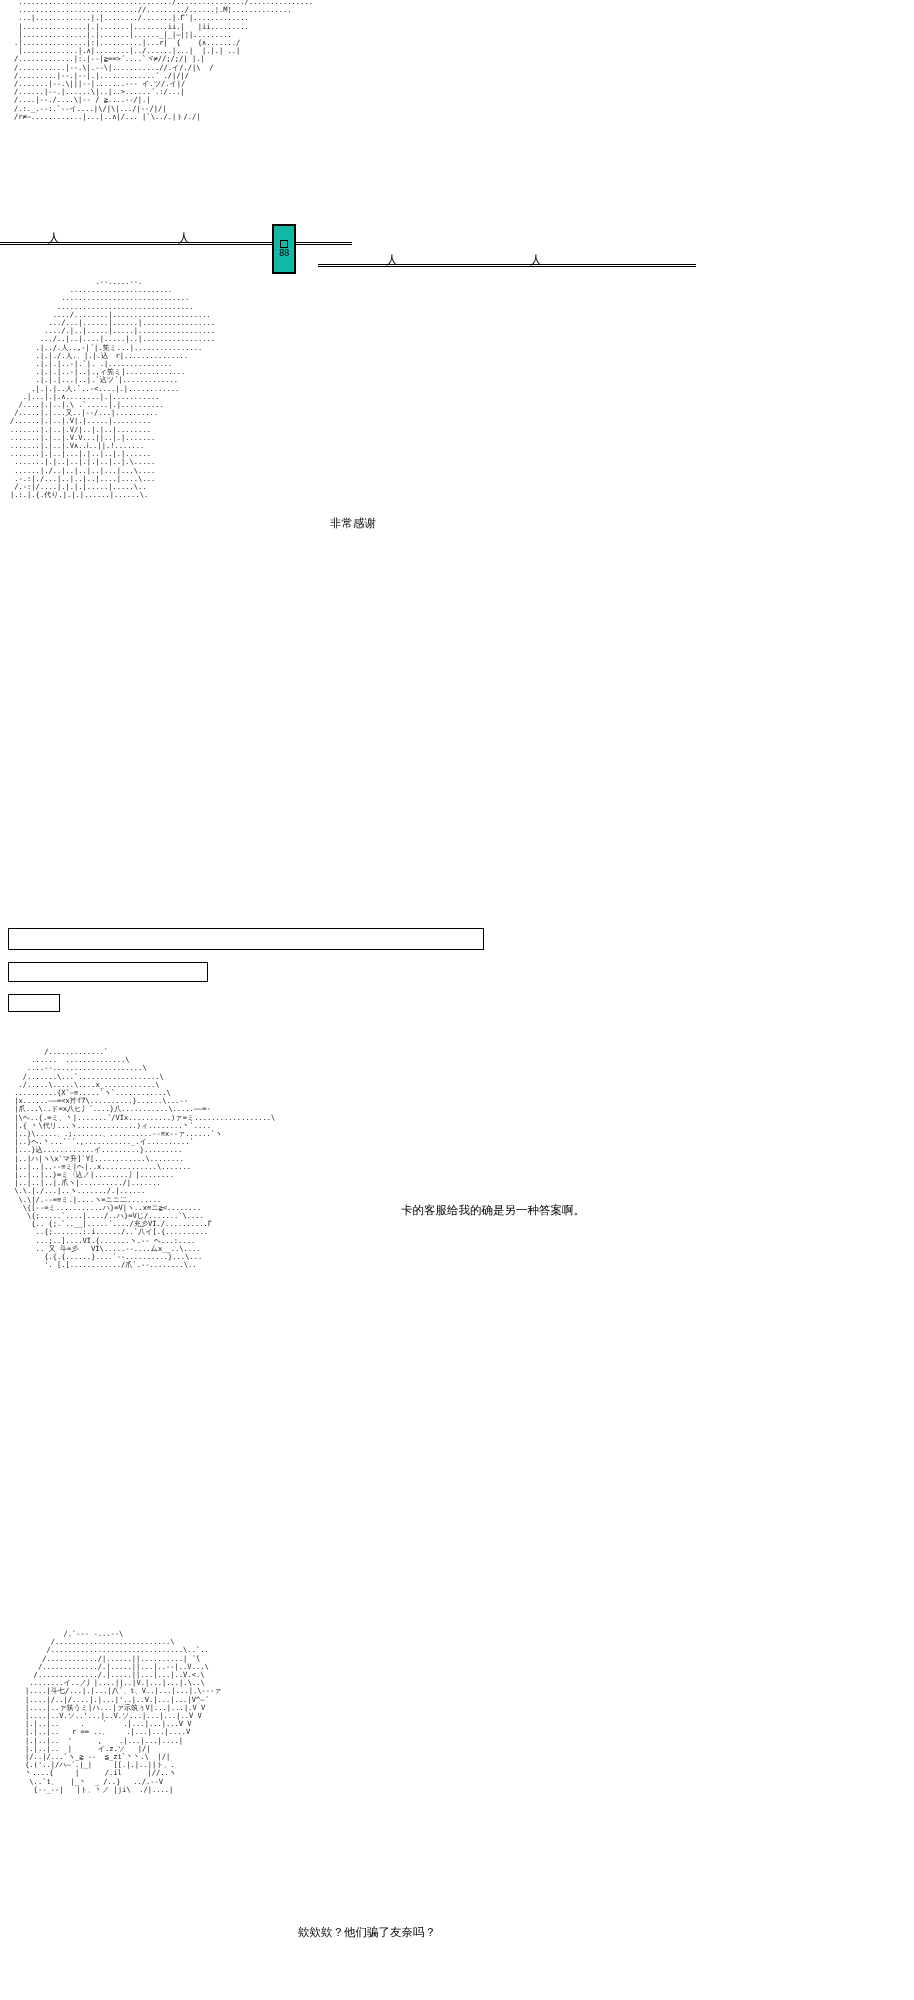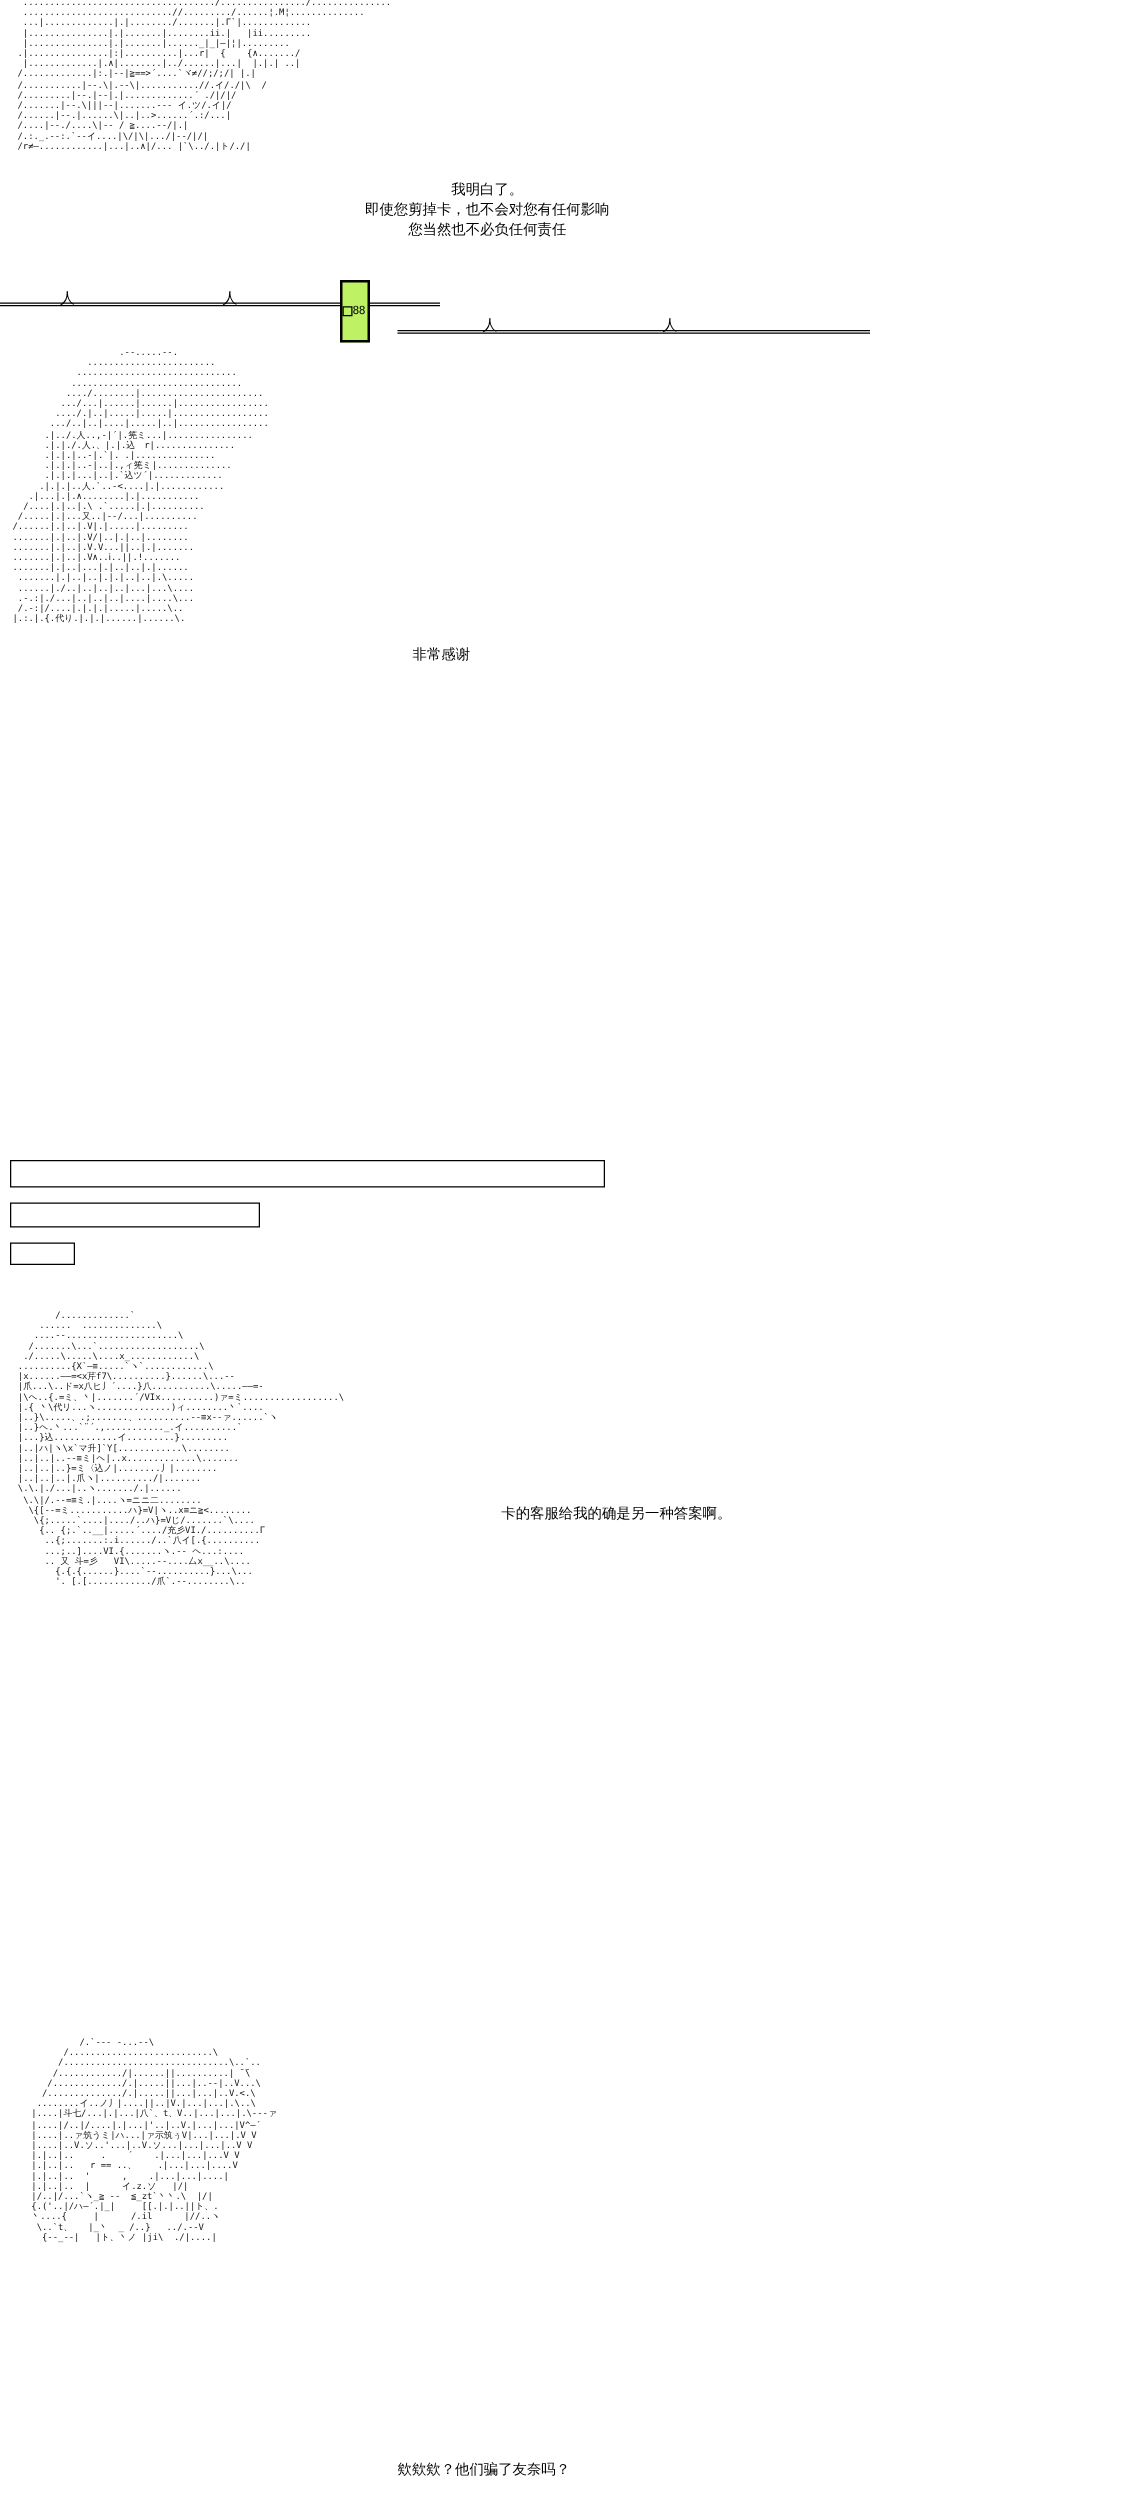--- a/index.html
+++ b/index.html
@@ -91,25 +91,25 @@
     position: absolute;
     left: 272px;
     top: 0px;
     width: 24px;
     height: 50px;
     border-left: 2px solid #000;
     border-right: 2px solid #000;
     border-top: 2px solid #000;
     border-bottom: 2px solid #000;
     box-sizing: border-box;
-    background: #bef264;
+    background: #14b8a6;
     display: flex;
-    flex-direction: row;
+    flex-direction: column;
     align-items: center;
-    justify-content: flex-start;
+    justify-content: center;
     font-family: "DejaVu Sans Mono", "Liberation Mono", monospace;
     font-size: 9px;
     line-height: 10px;
   }
   .divider .badge .glyph-sq {
     display: block;
     width: 8px;
     height: 8px;
     border: 1px solid #000;
     box-sizing: border-box;
@@ -142,23 +142,20 @@
  |.............|.∧|........|../......|...|  |.|.| ..|
 /.............|:.|--|≧==&gt;´....`ヾ≠//;/;/| |.|
 /...........|--.\|.--\|...........//.イ/./|\  /
 /.........|--.|--|.|.............´ ./|/|/
 /.......|--.\|||--|.......--- イ.ツ/.イ|/
 /......|--.|......\|..|..&gt;......´.:/...|
 /....|--./....\|-- / ≧....--/|.|
 /.:._.--:.`--イ....|\/|\|.../|--/|/|
 /r≠—............|...|..∧|/... |`\../.|ト/./|</pre>
 
-  <div class="dialogue" id="dlg-1" style="left: 292px; top: 143px;">我明白了。
-即使您剪掉卡，也不会对您有任何影响
-您当然也不必负任何责任</div>
 
   <div class="divider" id="divider-1" style="top: 224px;">
     <div class="rule-top"></div>
     <div class="tick" style="left:48px; top:8px;">人</div>
     <div class="tick" style="left:178px; top:8px;">人</div>
     <div class="badge">
       <span class="glyph-sq"></span>
       <span class="glyph-88">88</span>
     </div>
     <div class="rule-bottom"></div>
@@ -244,15 +241,15 @@
     |.|..|..     .    ´    .|...|...|...V V
     |.|..|..   r == ..、    .|...|...|....V
     |.|..|..  '      ,    .|...|...|....|
     |.|..|..  |      イ.z.ソ   |/|
     |/..|/...`ヽ_≧ --  ≦_zt`丶丶.\  |/|
     {.('..|/ハ—´.|_|     [[.|.|..||ト、.
     丶....{     |      /.il      |//..ヽ
      \..`t、   |_丶  _ /..}   ../.--V
       {--_--|   |ト、丶ノ |ji\  ./|....|</pre>
 
-  <div class="dialogue left" id="dlg-4" style="left: 298px; top: 1967px; margin-left: 20px;">欸欸欸？他们骗了友奈吗？</div>
+  <div class="dialogue left" id="dlg-4" style="left: 298px; top: 1924px;">欸欸欸？他们骗了友奈吗？</div>
 
 </div>
 
 </body></html>

